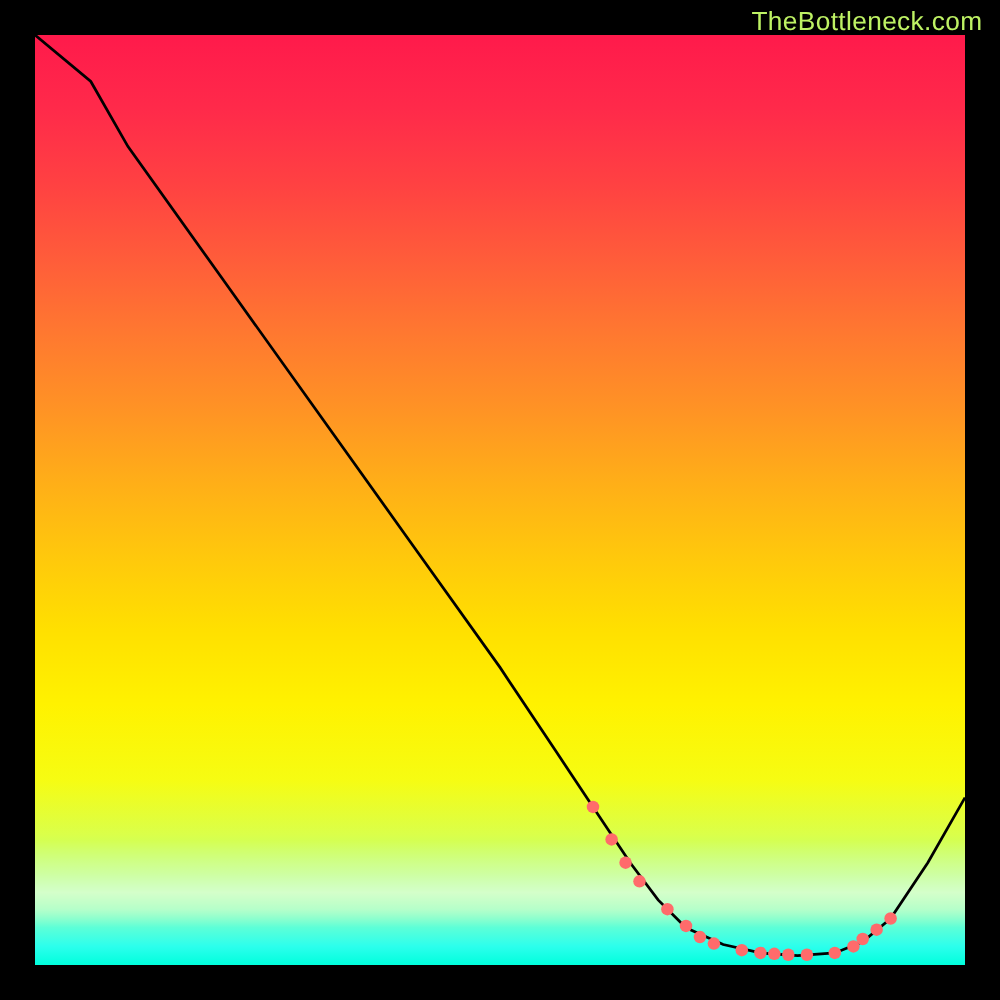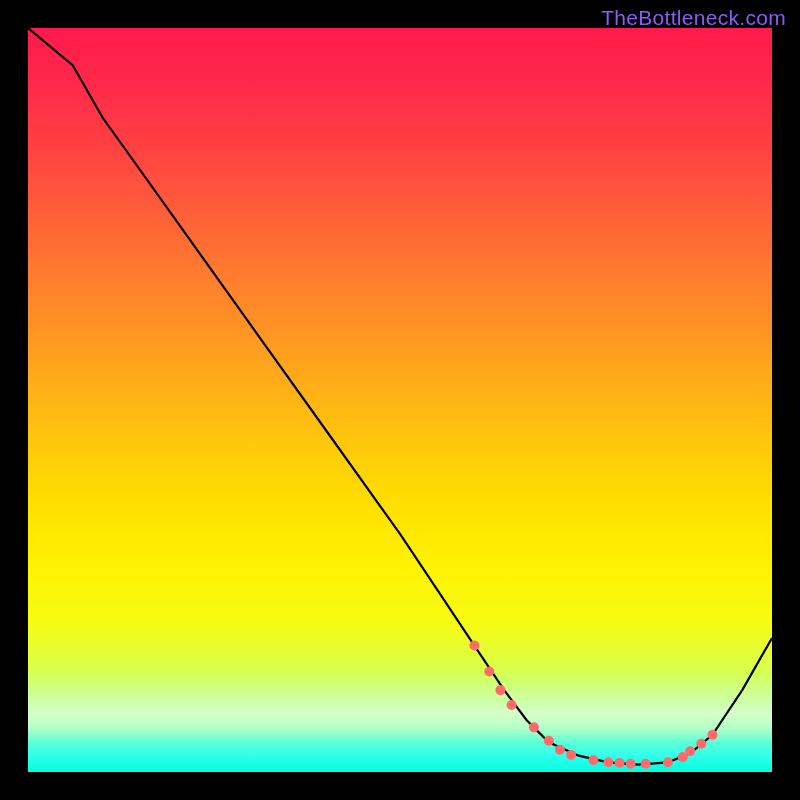--- a/index.html
+++ b/index.html
@@ -8,21 +8,21 @@
     height: 800px;
     background: #000;
     position: relative;
     font-family: Arial, sans-serif;
     overflow: hidden;
   }
   .watermark {
     position: absolute;
     top: 6px;
     right: 14px;
-    color: #8b5cf6;
+    color: #bef264;
     font-size: 21px;
     font-weight: 500;
     letter-spacing: 0.3px;
     z-index: 10;
   }
   .plot-area {
     position: absolute;
     left: 28px;
     top: 28px;
     width: 744px;

